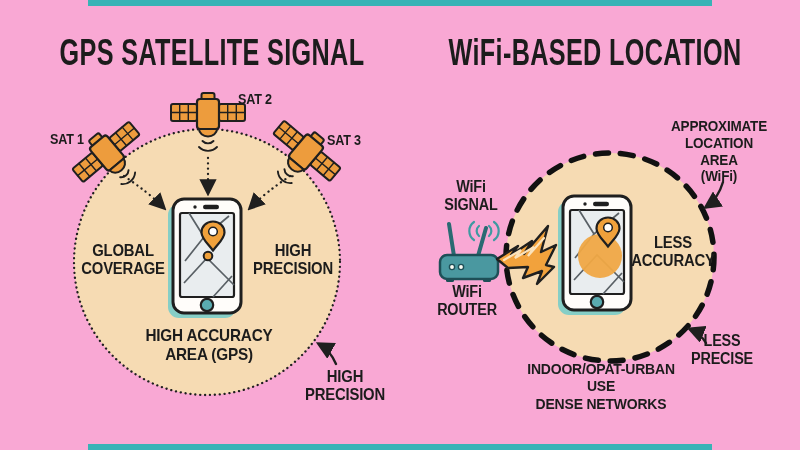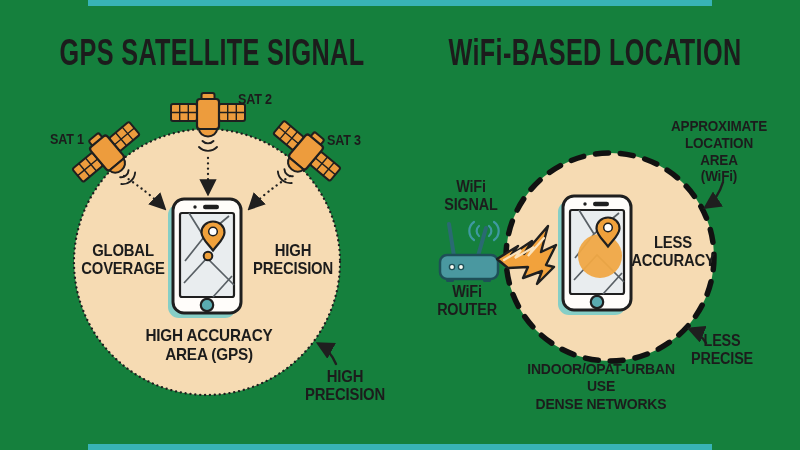--- a/index.html
+++ b/index.html
@@ -1,18 +1,18 @@
 <!DOCTYPE html>
 <html><head>
 <meta charset="utf-8">
 <style>
   html,body{margin:0;padding:0;background:#ffffff;}
   .canvas{
     position:relative;width:800px;height:450px;overflow:hidden;
-    background:#15803d;
+    background:#f9a8d4;
     font-family:"Liberation Sans","DejaVu Sans",sans-serif;
   }
   .accent-bar{position:absolute;left:88px;width:624px;height:6px;background:#38b3b6;}
   .art{position:absolute;left:0;top:0;}
   .title{
     position:absolute;transform:translate(-50%,-50%) scale(.70,1);
     font-size:36px;font-weight:700;color:#1c1c1c;white-space:nowrap;
     letter-spacing:.5px;
   }
   .label{

